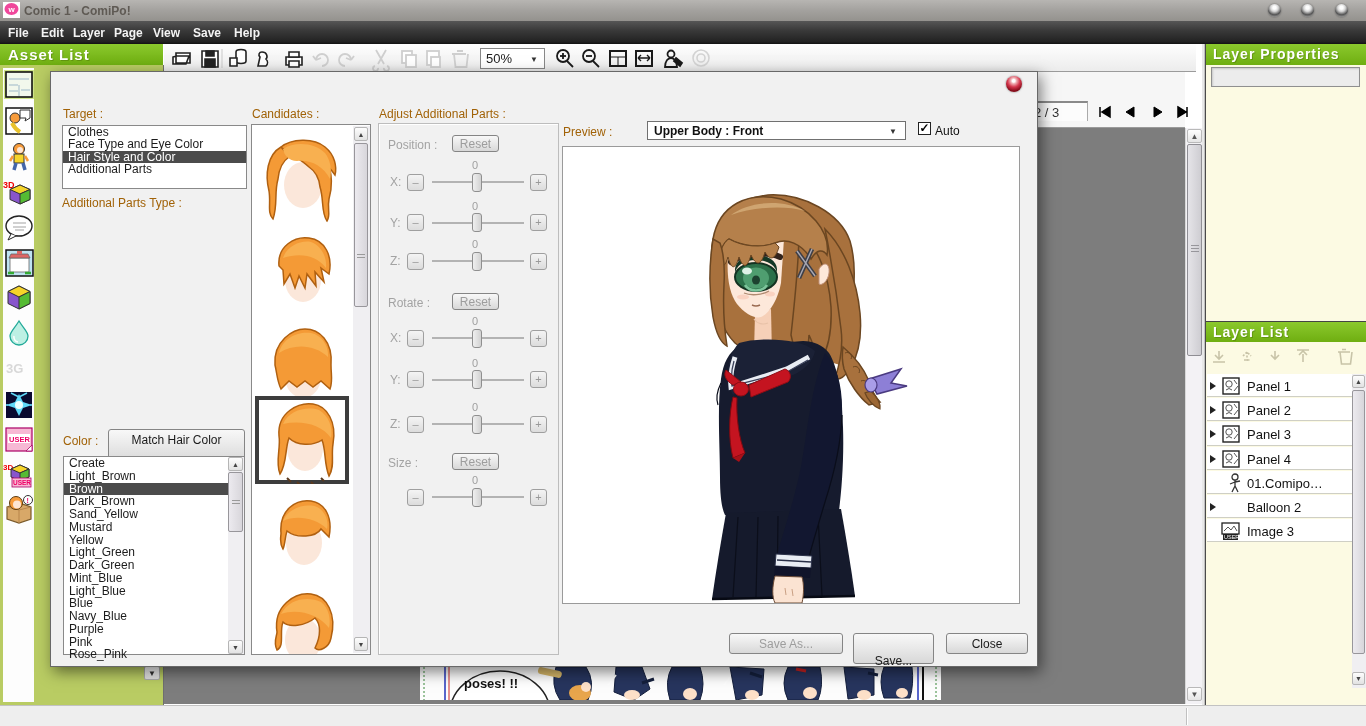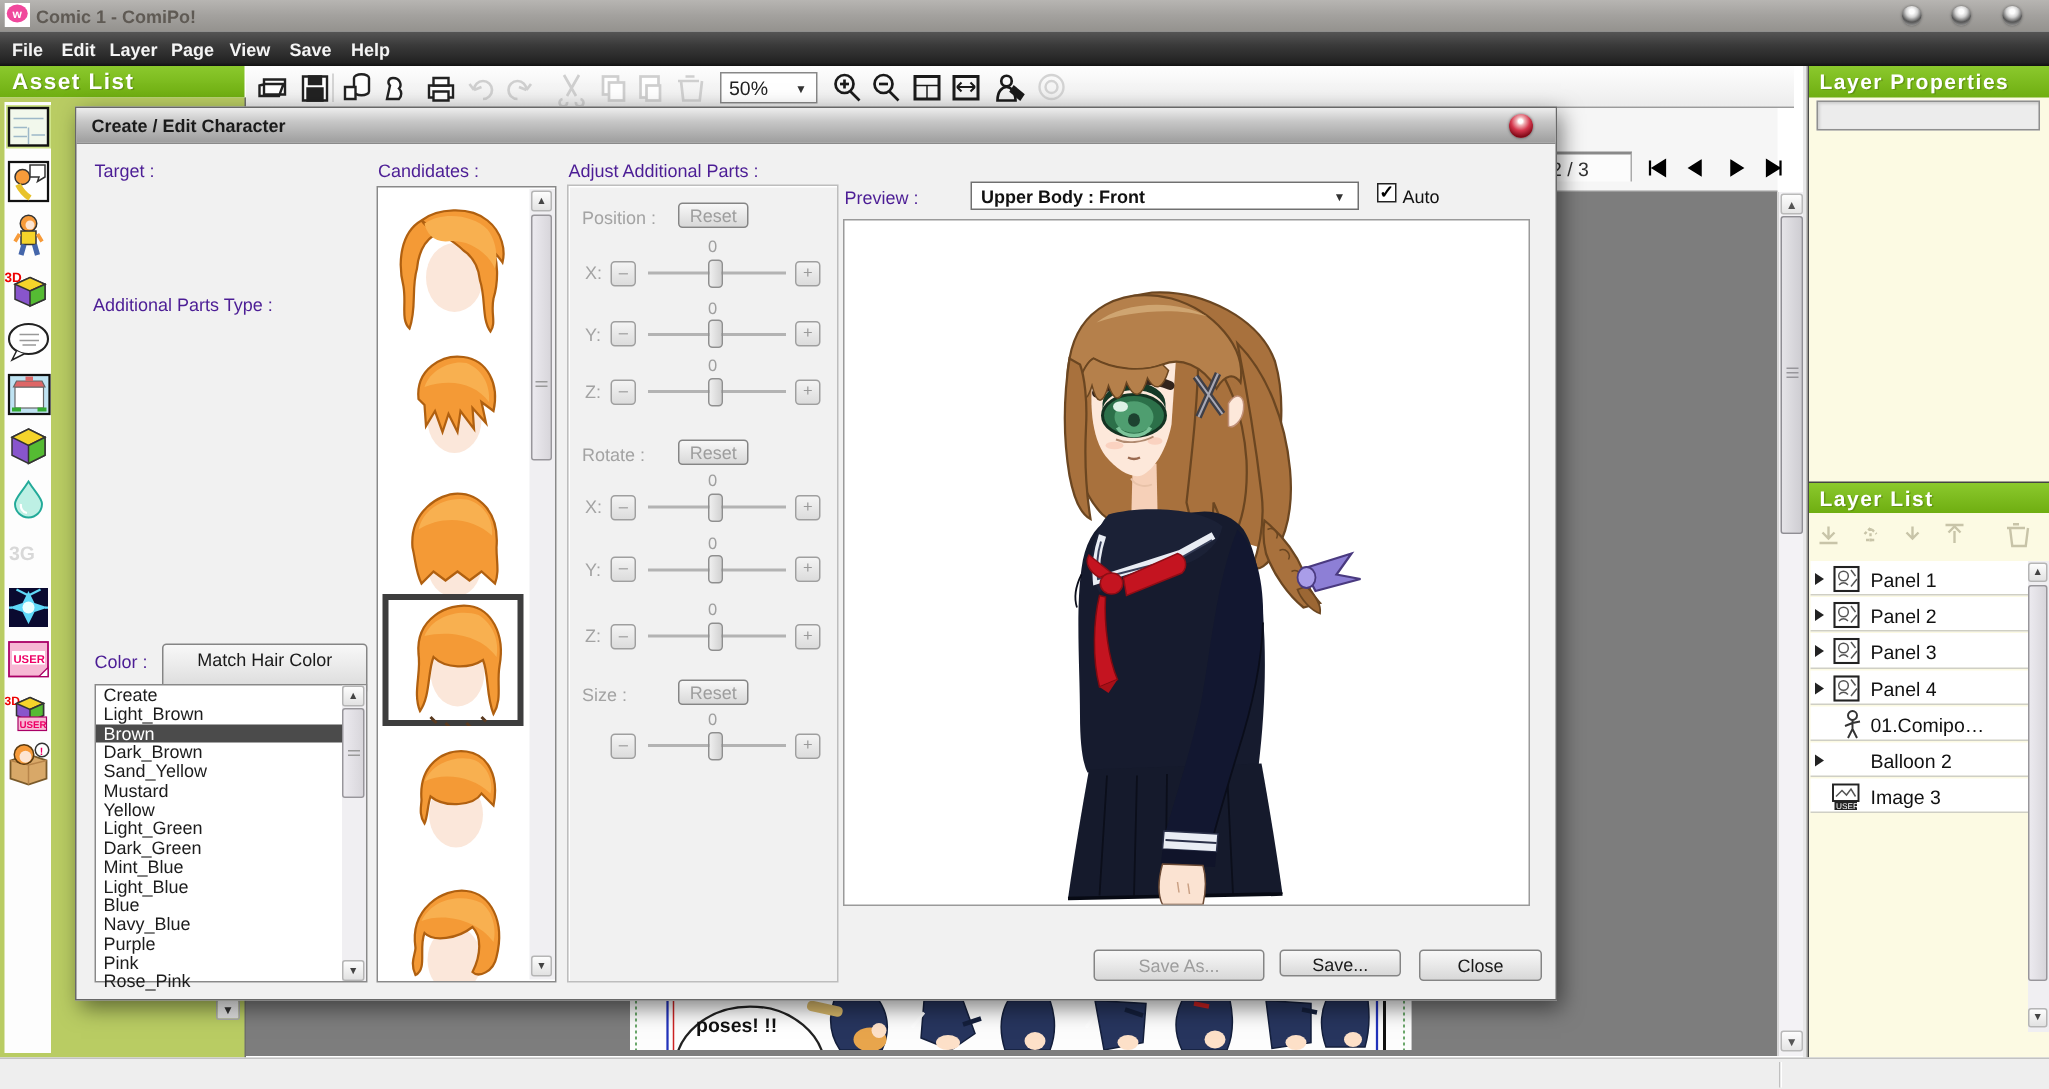--- a/index.html
+++ b/index.html
@@ -38,21 +38,21 @@
 .exp { position:absolute; left:3px; top:8px; width:0; height:0; border-left:6px solid #222; border-top:4px solid transparent; border-bottom:4px solid transparent;}
 #llscroll { left:146px; top:330px; width:14px; height:314px; background:#f0eff2;}
 
 #statusbar { left:0; top:705px; width:1366px; height:21px; background:#eeeeee; border-top:1px solid #c2c2c2; }
 
 #dialog { left:50px; top:71px; width:988px; height:596px; background:#f1f1f1; border:1px solid #686868; box-shadow:3px 5px 14px rgba(0,0,0,.5); }
 #dtitle { left:0; top:0; width:986px; height:24px; background:linear-gradient(#ededed,#c6c6c6 40%,#9e9e9e); border-bottom:1px solid #8a8a8a;}
 #dtitle span { position:absolute; left:10px; top:5px; font-size:12px; font-weight:bold; color:#1a1a1a;}
 #closeball { position:absolute; left:955px; top:4px; width:16px; height:16px; border-radius:50%;
   background:radial-gradient(circle at 48% 30%, #ffffff 0 10%, #f0b4b8 20%, #d4364c 45%, #7e0816 75%, #b5565e 93%); box-shadow:0 0 2px rgba(0,0,0,.55);}
-.dlabel { position:absolute; font-size:12px; color:#4c1d95; }
+.dlabel { position:absolute; font-size:12px; color:#a16207; }
 .glabel { position:absolute; font-size:12px; color:#a3a3a3; }
 .listbox { position:absolute; background:#fff; border:1px solid #898989; }
 .li { padding:0 0 0 5px; font-size:12px; height:12.4px; line-height:12.4px; color:#1c1c1c; white-space:nowrap;}
 .lisel { background:#4b4b4b; color:#fff; }
 .btn { position:absolute; border:1px solid #858585; border-radius:3px; background:linear-gradient(#f8f8f8,#eaeaea 45%,#d8d8d8); font-size:12px; text-align:center; color:#1a1a1a;}
 .btn.dis { color:#9d9d9d; }
 .pmbtn { position:absolute; width:17px; height:17px; border:1px solid #9f9f9f; border-radius:3px; background:linear-gradient(#f4f4f4,#dcdcdc); color:#999; font-size:11px; text-align:center; line-height:15px;}
 .slider { position:absolute; height:2px; background:#b3b3b3; }
 .sthumb { position:absolute; width:10px; height:19px; border:1px solid #8f8f8f; border-radius:3px; background:linear-gradient(90deg,#efefef,#d2d2d2); }
 .zero { position:absolute; font-size:11px; color:#9f9f9f; }
@@ -360,26 +360,29 @@
     <div style="position:absolute;left:0;top:16px;width:13px;height:264px;background:linear-gradient(90deg,#eceaef,#d8d6db);border:1px solid #98969b;border-radius:2px"></div>
     <div style="position:absolute;left:0;top:298px;width:13px;height:13px;background:linear-gradient(#fdfdfd,#e2e2e2);border:1px solid #b5b5b5;border-radius:2px;text-align:center;font-size:7px;line-height:12px;color:#444">▼</div>
   </div>
 </div>
 <div id="statusbar" class="abs">
   <div style="position:absolute;left:1186px;top:2px;width:1px;height:17px;background:#c0c0c0"></div>
   <div style="position:absolute;left:1187px;top:2px;width:1px;height:17px;background:#fff"></div>
 </div>
 
 <div id="dialog" class="abs">
-  <div id="dtitle" class="abs">
-      <span>Create / Edit Character</span>
-    </div>
   <div id="closeball"></div>
 
   <div class="dlabel" style="left:12px;top:35px">Target :</div>
+  <div class="listbox" style="left:11px;top:53px;width:185px;height:64px">
+    <div class="li">Clothes</div>
+    <div class="li">Face Type and Eye Color</div>
+    <div class="li lisel">Hair Style and Color</div>
+    <div class="li">Additional Parts</div>
+  </div>
   <div class="dlabel" style="left:11px;top:124px">Additional Parts Type :</div>
   <div class="dlabel" style="left:12px;top:362px">Color :</div>
   <div class="btn" style="left:57px;top:357px;width:137px;height:34px;padding-top:3px">Match Hair Color</div>
   <div class="listbox" id="colorlist" style="left:12px;top:384px;width:182px;height:199px">
       <div class="li" style="height:12.75px;line-height:12.75px;width:165px">Create</div>
       <div class="li" style="height:12.75px;line-height:12.75px;width:165px">Light_Brown</div>
       <div class="li lisel" style="height:12.75px;line-height:12.75px;width:165px">Brown</div>
       <div class="li" style="height:12.75px;line-height:12.75px;width:165px">Dark_Brown</div>
       <div class="li" style="height:12.75px;line-height:12.75px;width:165px">Sand_Yellow</div>
       <div class="li" style="height:12.75px;line-height:12.75px;width:165px">Mustard</div>
@@ -583,15 +586,15 @@
 
       <path d="M234 104 L252 129 M249 102 L236 131" stroke="#3f3f47" stroke-width="4.5"></path>
       <path d="M234 104 L252 129 M249 102 L236 131" stroke="#a8a8b4" stroke-width="1.4"></path>
 
       <path d="M306 232 L338 222 L328 236 L344 239 L314 247 Z" fill="#8d7fd6" stroke="#4a3a80" stroke-width="1.5"></path>
       <ellipse cx="308" cy="238" rx="6" ry="7" fill="#a99de8" stroke="#4a3a80" stroke-width="1.2"></ellipse>
     </svg>
   </div>
 
   <div class="btn dis" style="left:678px;top:561px;width:114px;height:21px;padding-top:3px">Save As...</div>
-  <div class="btn" style="left:802px;top:561px;width:81px;height:18px;padding-top:2px">Save...</div>
+  <div class="btn" style="left:802px;top:561px;width:81px;height:31px;padding-top:20px">Save...</div>
   <div class="btn" style="left:895px;top:561px;width:82px;height:21px;padding-top:3px">Close</div>
 </div>
 
 </body></html>

